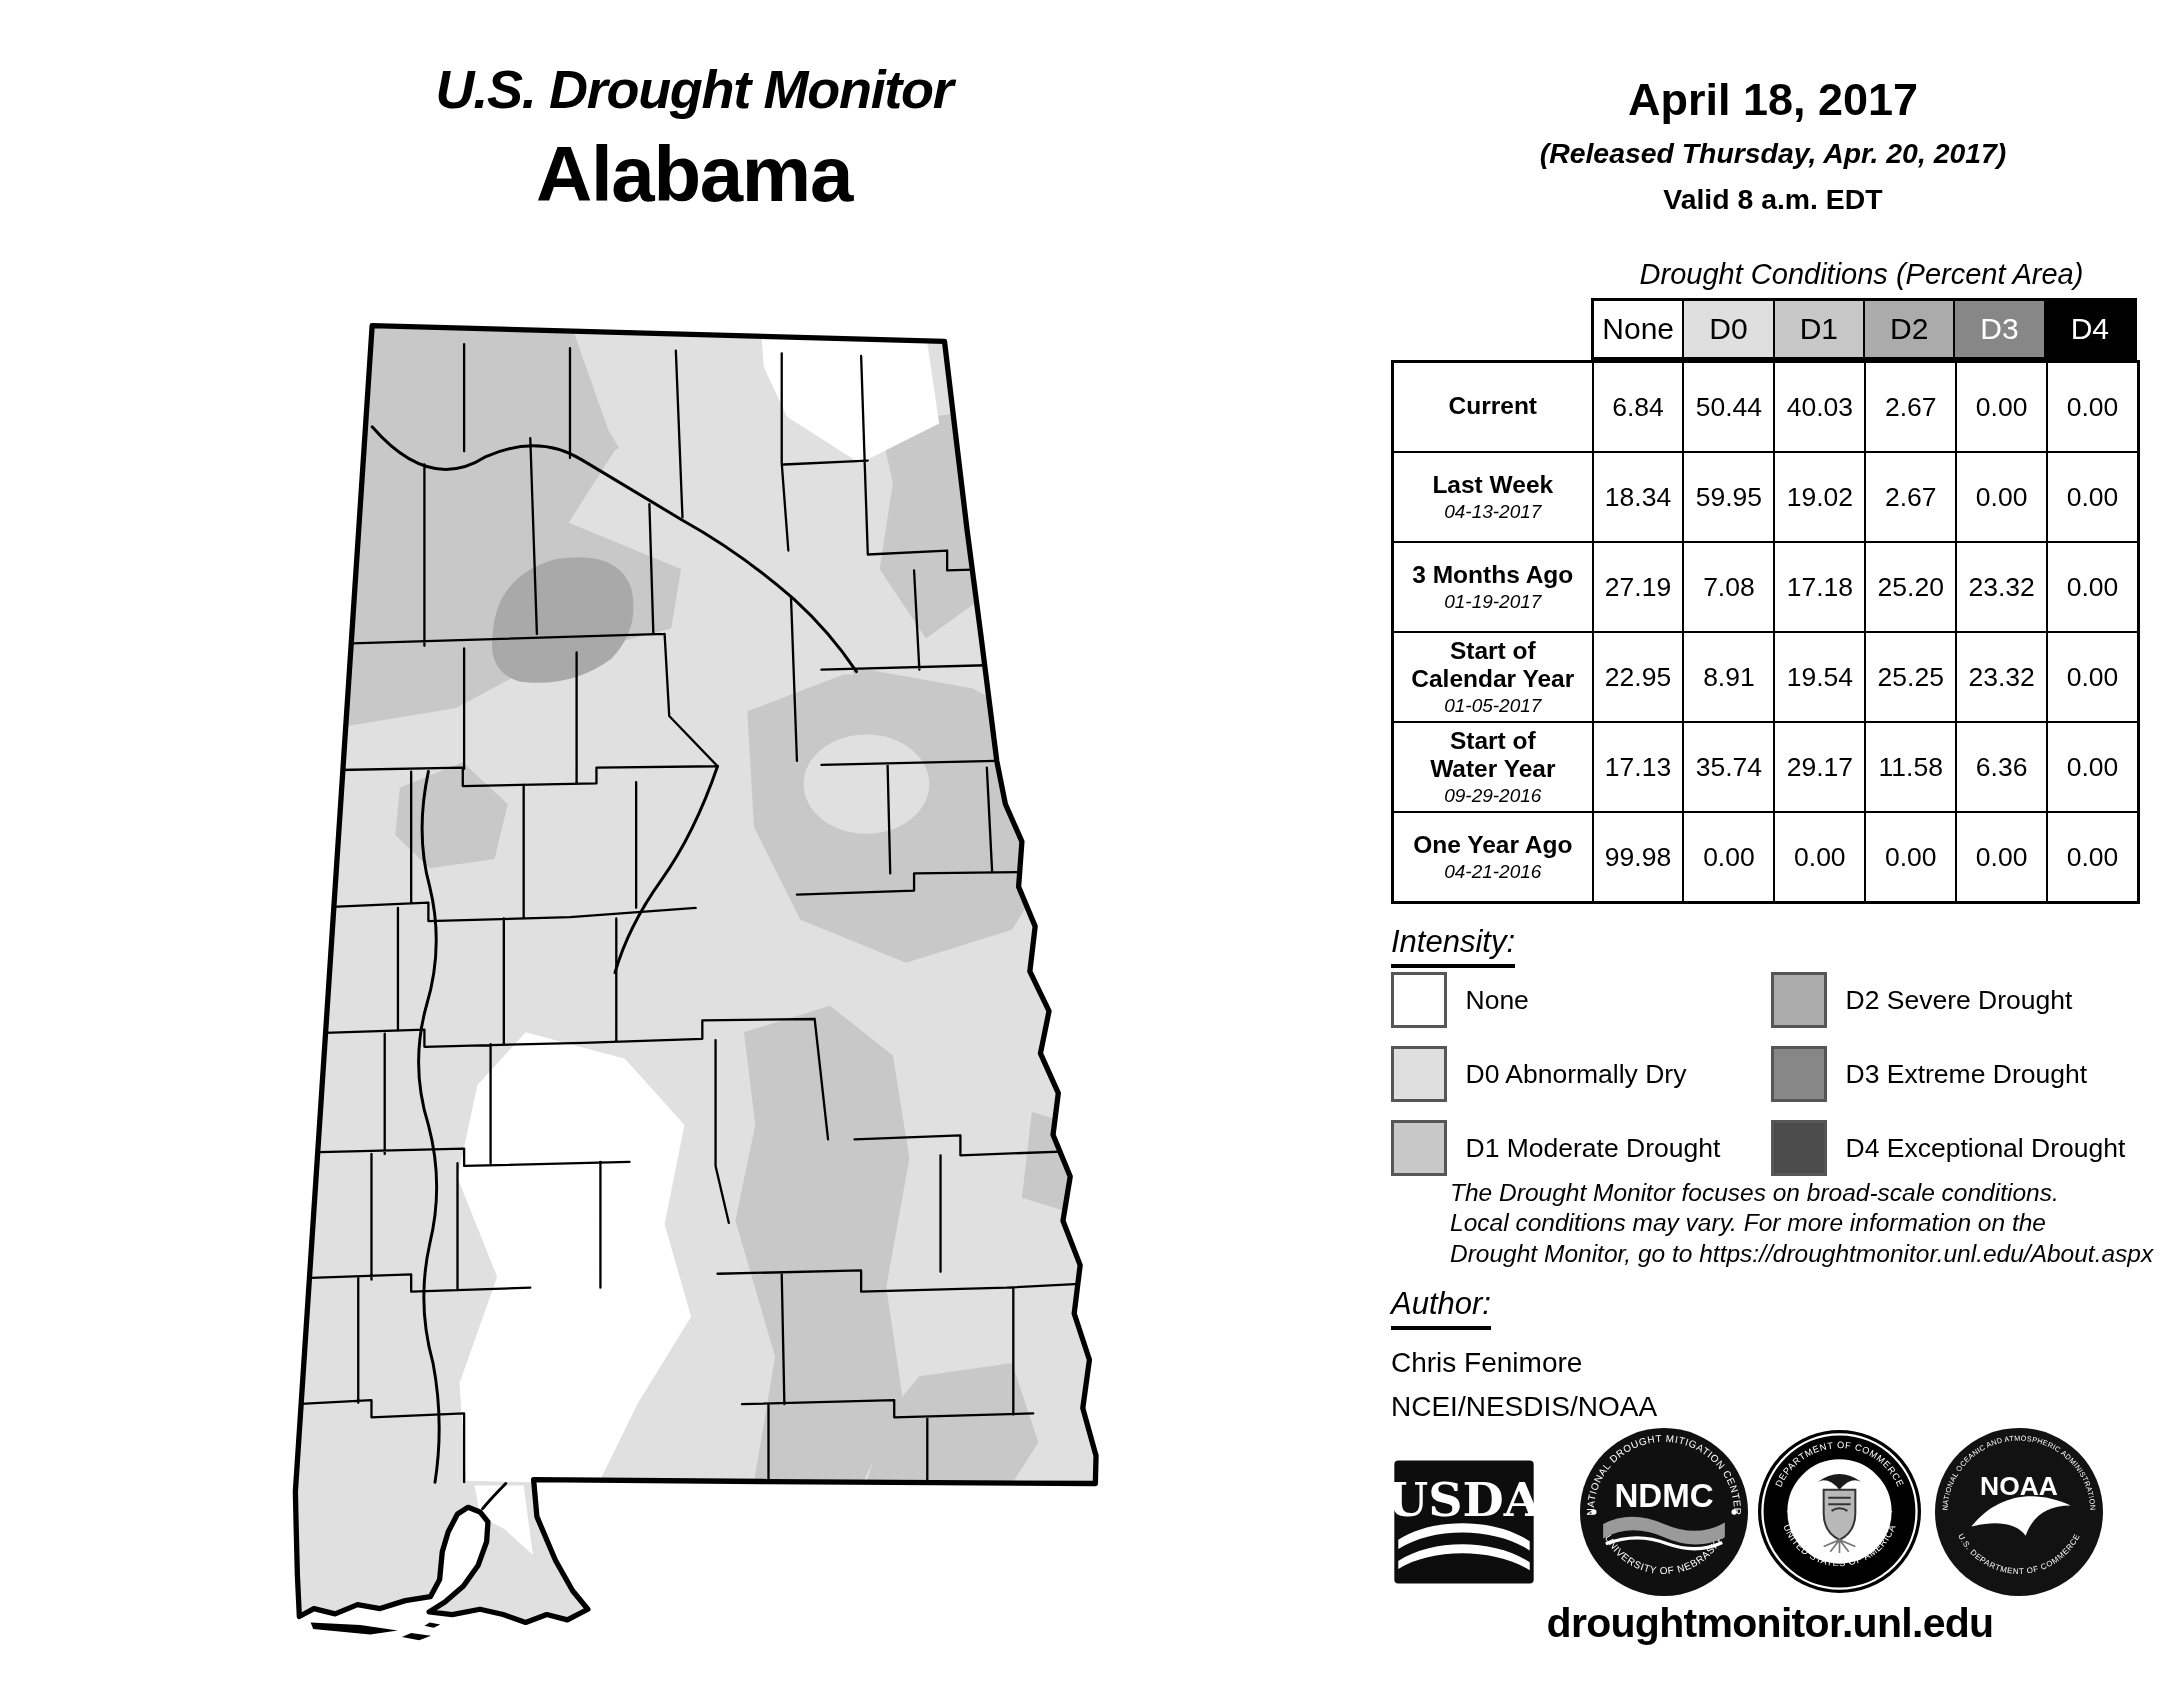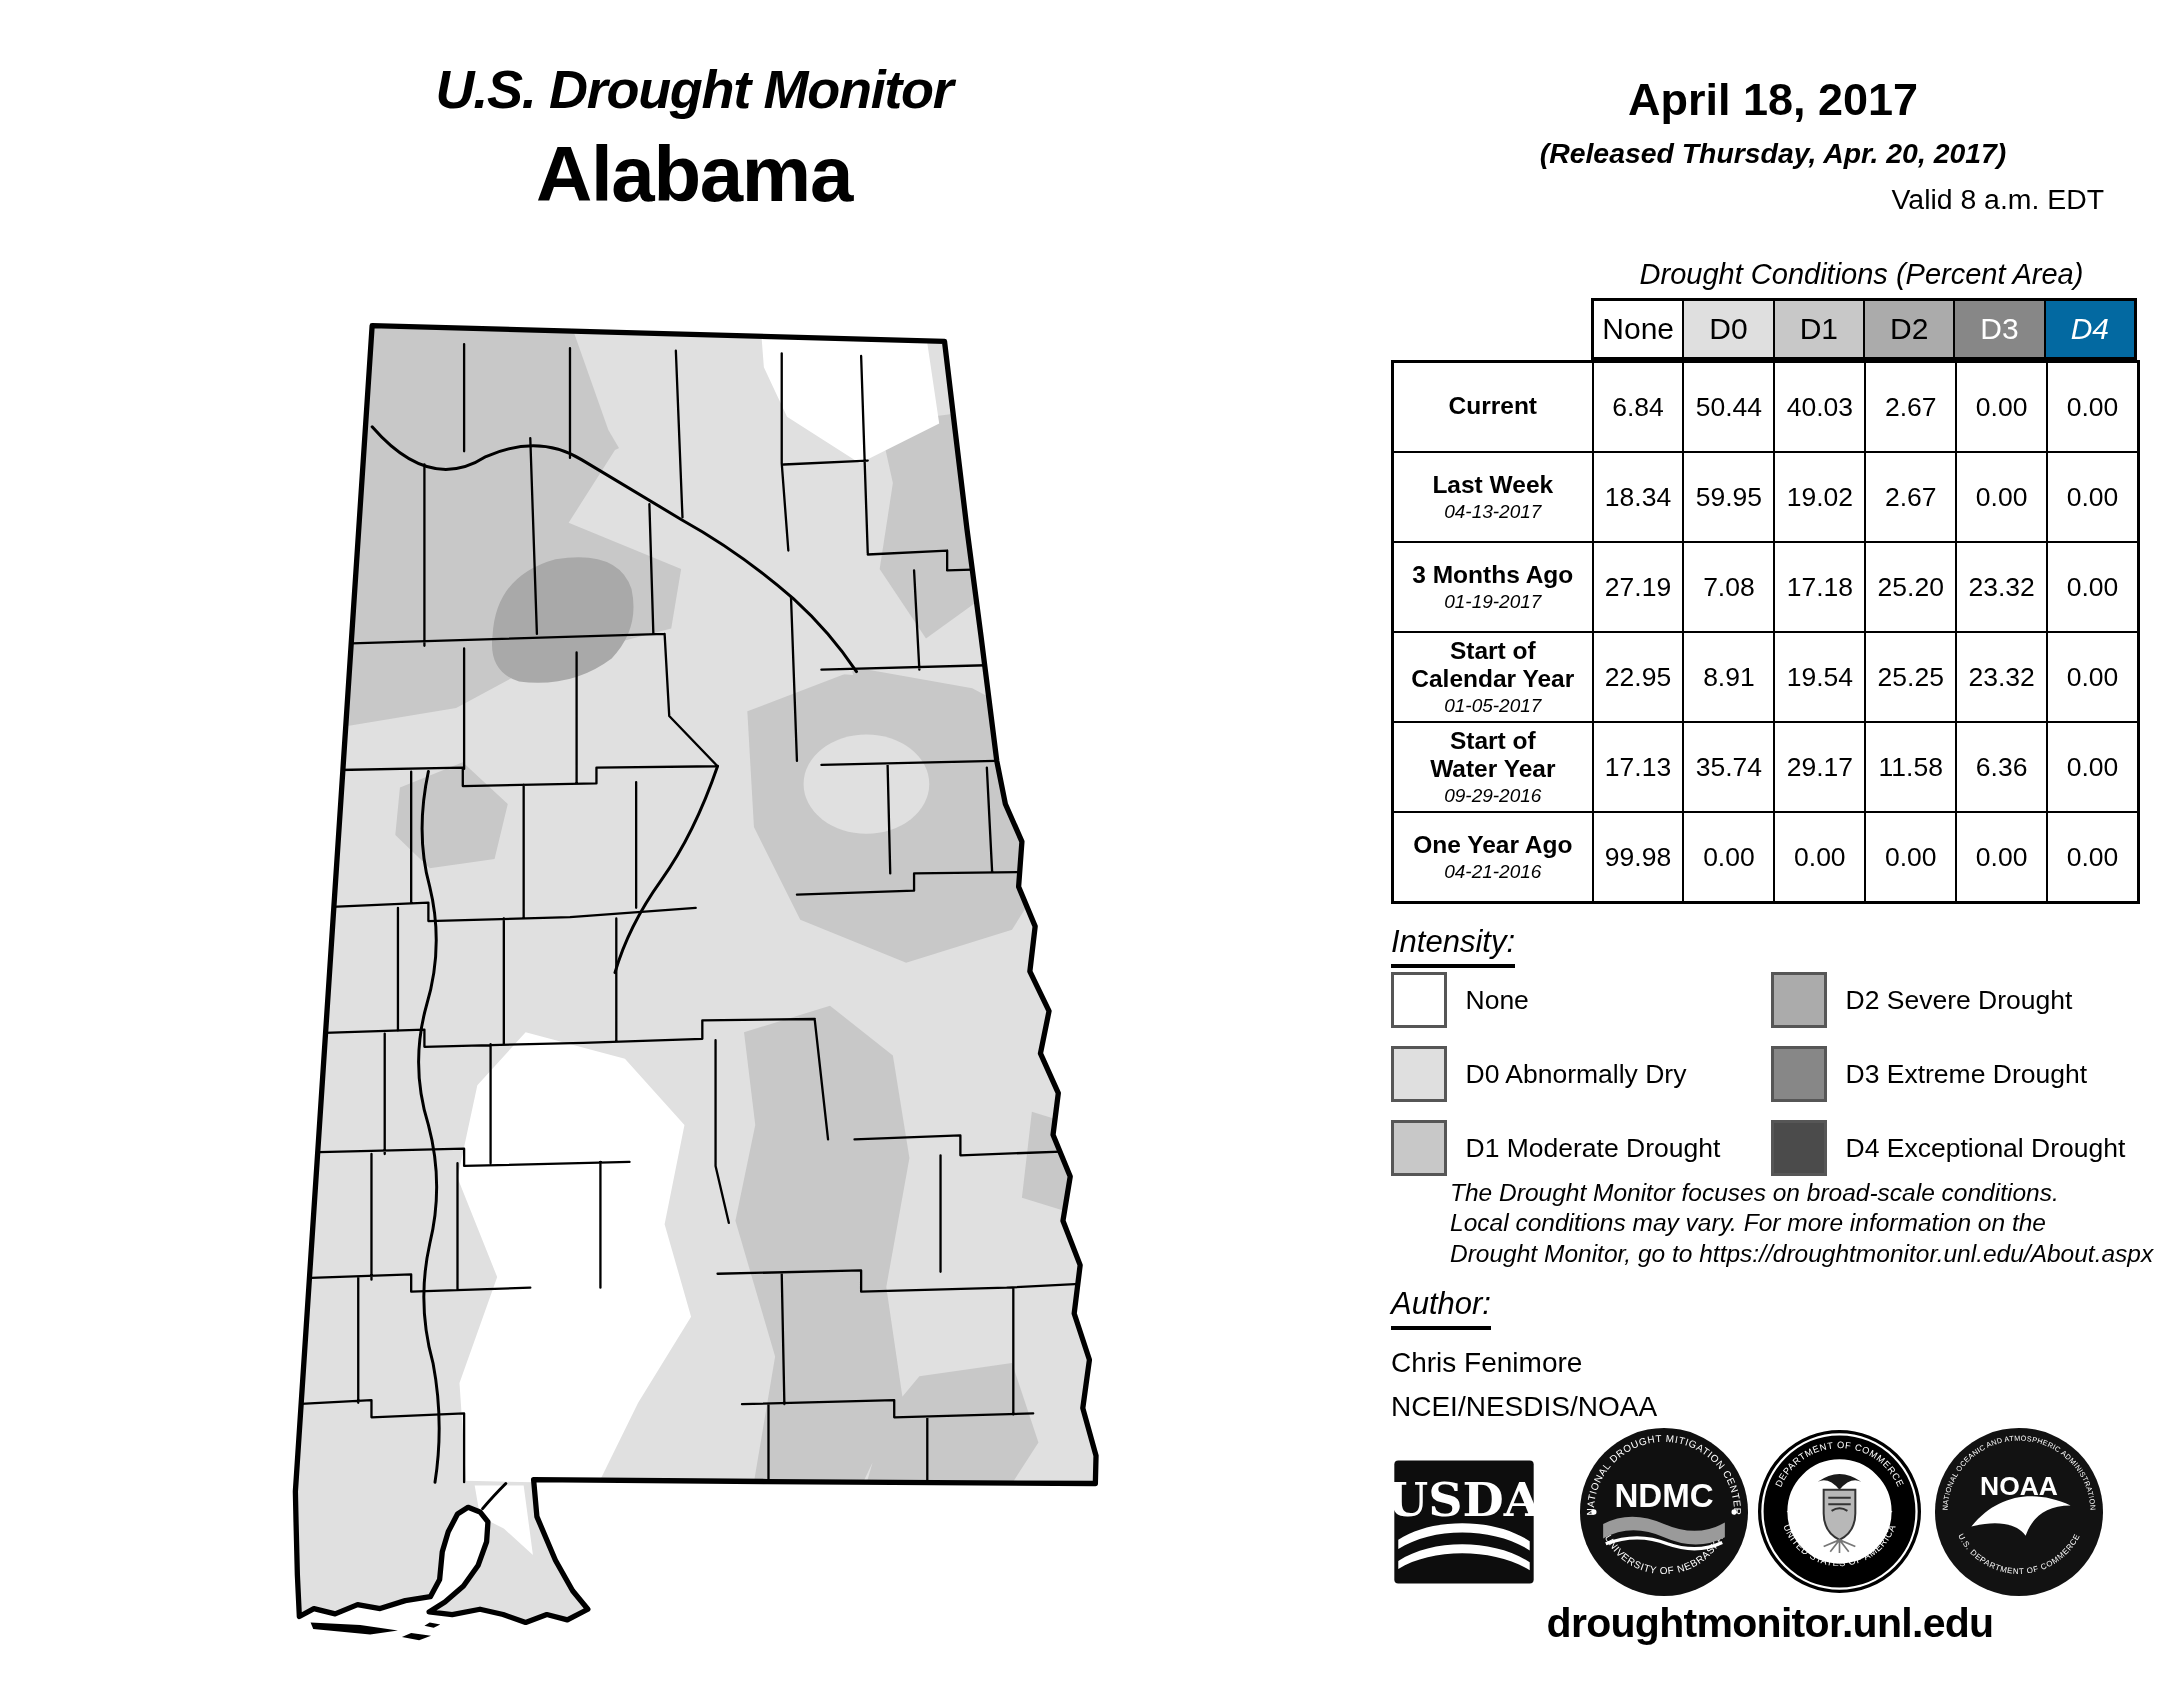--- a/index.html
+++ b/index.html
@@ -8,21 +8,21 @@
     font-family:"Liberation Sans", sans-serif;color:#000;overflow:hidden;
   }
   .abs{position:absolute;}
   
   .title-block{left:284px;top:58px;width:820px;text-align:center;}
   .main-title{font-size:54px;font-weight:bold;font-style:italic;letter-spacing:-1.3px;}
   .state-title{font-size:78px;font-weight:bold;margin-top:9.3px;letter-spacing:-1.3px;}
   .date-block{left:1442px;top:74px;width:662px;text-align:center;}
   .date-line{font-size:45px;font-weight:bold;}
   .released-line{font-size:28.4px;font-weight:bold;font-style:italic;margin-top:10.6px;}
-  .valid-line{font-size:28.4px;font-weight:normal;margin-top:13.2px;text-align:right;}
+  .valid-line{font-size:28.4px;font-weight:bold;margin-top:13.2px;}
   
   .table-title{left:1591px;top:258px;width:541px;text-align:center;
                font-size:29px;font-style:italic;}
   .dmt{left:1391px;top:298px;}
   .dmt-head{margin-left:200px;display:flex;border:3.3px solid #000;width:540px;background:#fff;}
   .hcell{width:90px;height:56px;display:flex;align-items:center;justify-content:center;
          font-size:30px;border-right:2px solid #000;}
   .hcell:last-child{border-right:none;}
   .dmt-body{border:3.3px solid #000;width:743px;background:#fff;}
   .trow{display:flex;border-top:2px solid #000;}
@@ -196,21 +196,21 @@
 
 <div class="abs table-title">Drought Conditions (Percent Area)</div>
 
 <div class="abs dmt">
   <div class="dmt-head">
     <div class="hcell" style="background-color: rgb(255, 255, 255); color: rgb(0, 0, 0);">None</div>
     <div class="hcell" style="background-color: rgb(223, 223, 223); color: rgb(0, 0, 0); text-align: center;">D0</div>
     <div class="hcell" style="background-color: rgb(200, 200, 200); color: rgb(0, 0, 0);">D1</div>
     <div class="hcell" style="background-color: rgb(171, 171, 171); color: rgb(0, 0, 0);">D2</div>
     <div class="hcell" style="background-color: rgb(135, 135, 135); color: #ffffff;">D3</div>
-    <div class="hcell" style="background-color: #0369a1; color: rgb(255, 255, 255); font-style: italic;">D4</div>
+    <div class="hcell" style="background-color: #000000; color: rgb(255, 255, 255);">D4</div>
   </div>
   <div class="dmt-body">
     <div class="trow">
       <div class="lcell">
         <div class="rl">Current</div>
         <div class="rd"></div>
       </div>
       <div class="vc">6.84</div>
       <div class="vc">50.44</div>
       <div class="vc">40.03</div>

